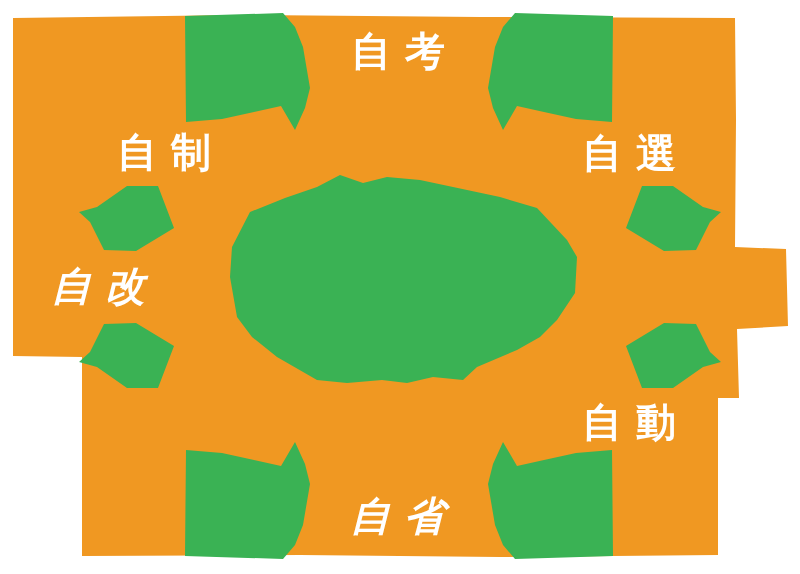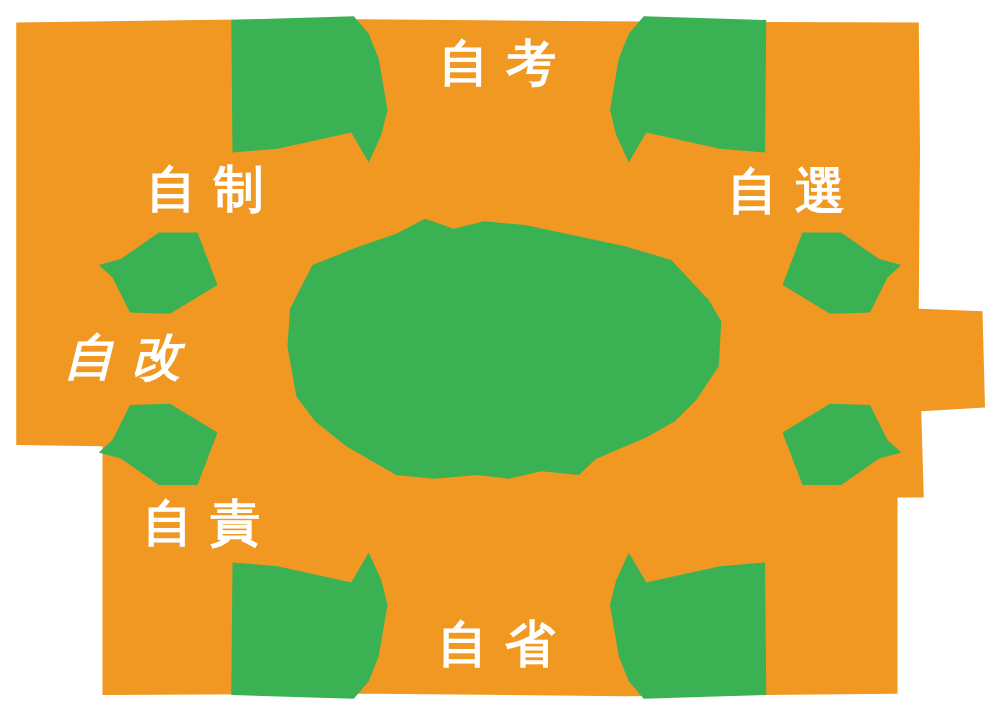--- a/index.html
+++ b/index.html
@@ -57,22 +57,22 @@
     <polygon points="158,388 127,388 97,367 79,362 90,352 104,324 136,323 174,346" fill="#3AB254"></polygon>
 
     <polygon points="158,186 127,186 97,207 79,212 90,222 104,250 136,251 174,228" fill="#3AB254"></polygon>
   </svg>
 
   <div class="cycle-label" style="left:582px; top:131px;">自選</div>
 
   <div class="cycle-label" style="left:351px; top:29px;">自考</div>
 
 
+  <div class="cycle-label" style="left:582px; top:400px;">自動</div>
 
-  <div class="cycle-label" style="left:350px; top:494px;">自省</div>
+  <div class="cycle-label" style="left:350px; top:494px;font-style:italic;">自省</div>
 
-  <div class="cycle-label" style="left:114px; top:397px;">自責</div>
 
   <div class="cycle-label" style="left:51px; top:264px;font-style:italic;">自改</div>
 
   <div class="cycle-label" style="left:117px; top:130px;text-align:right;">自制</div>
 
 </div>
 
 </body></html>

